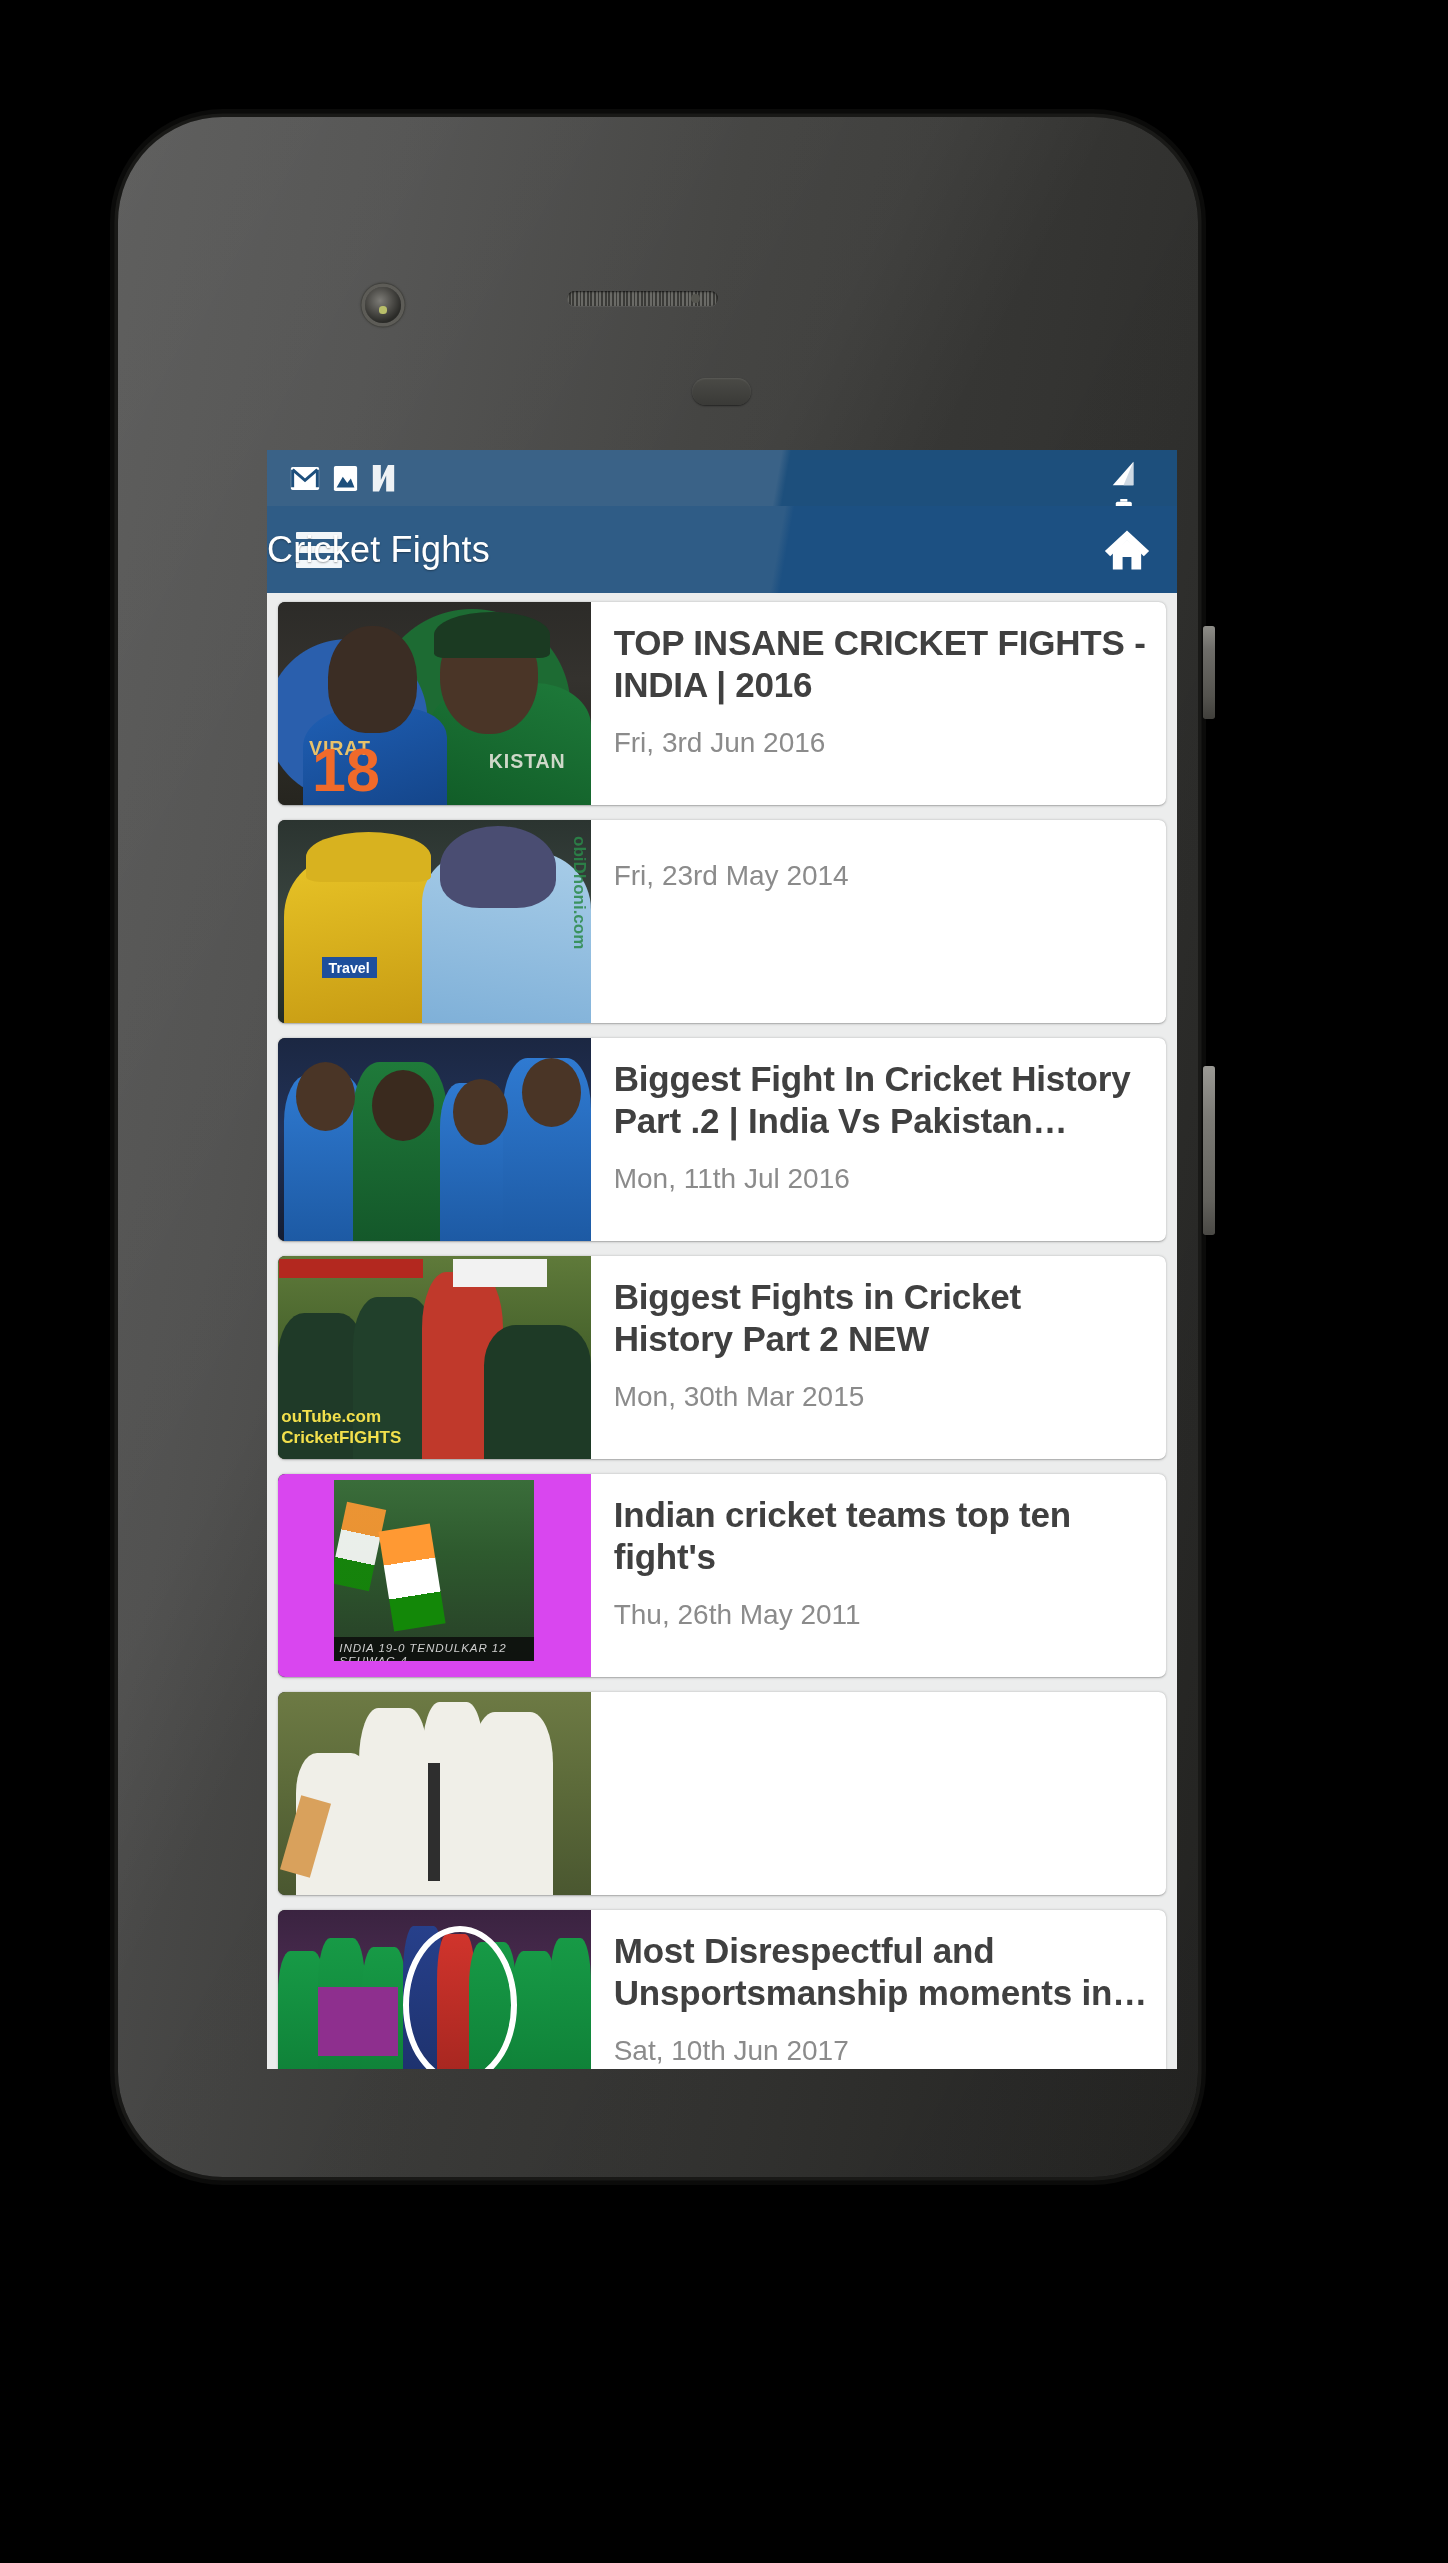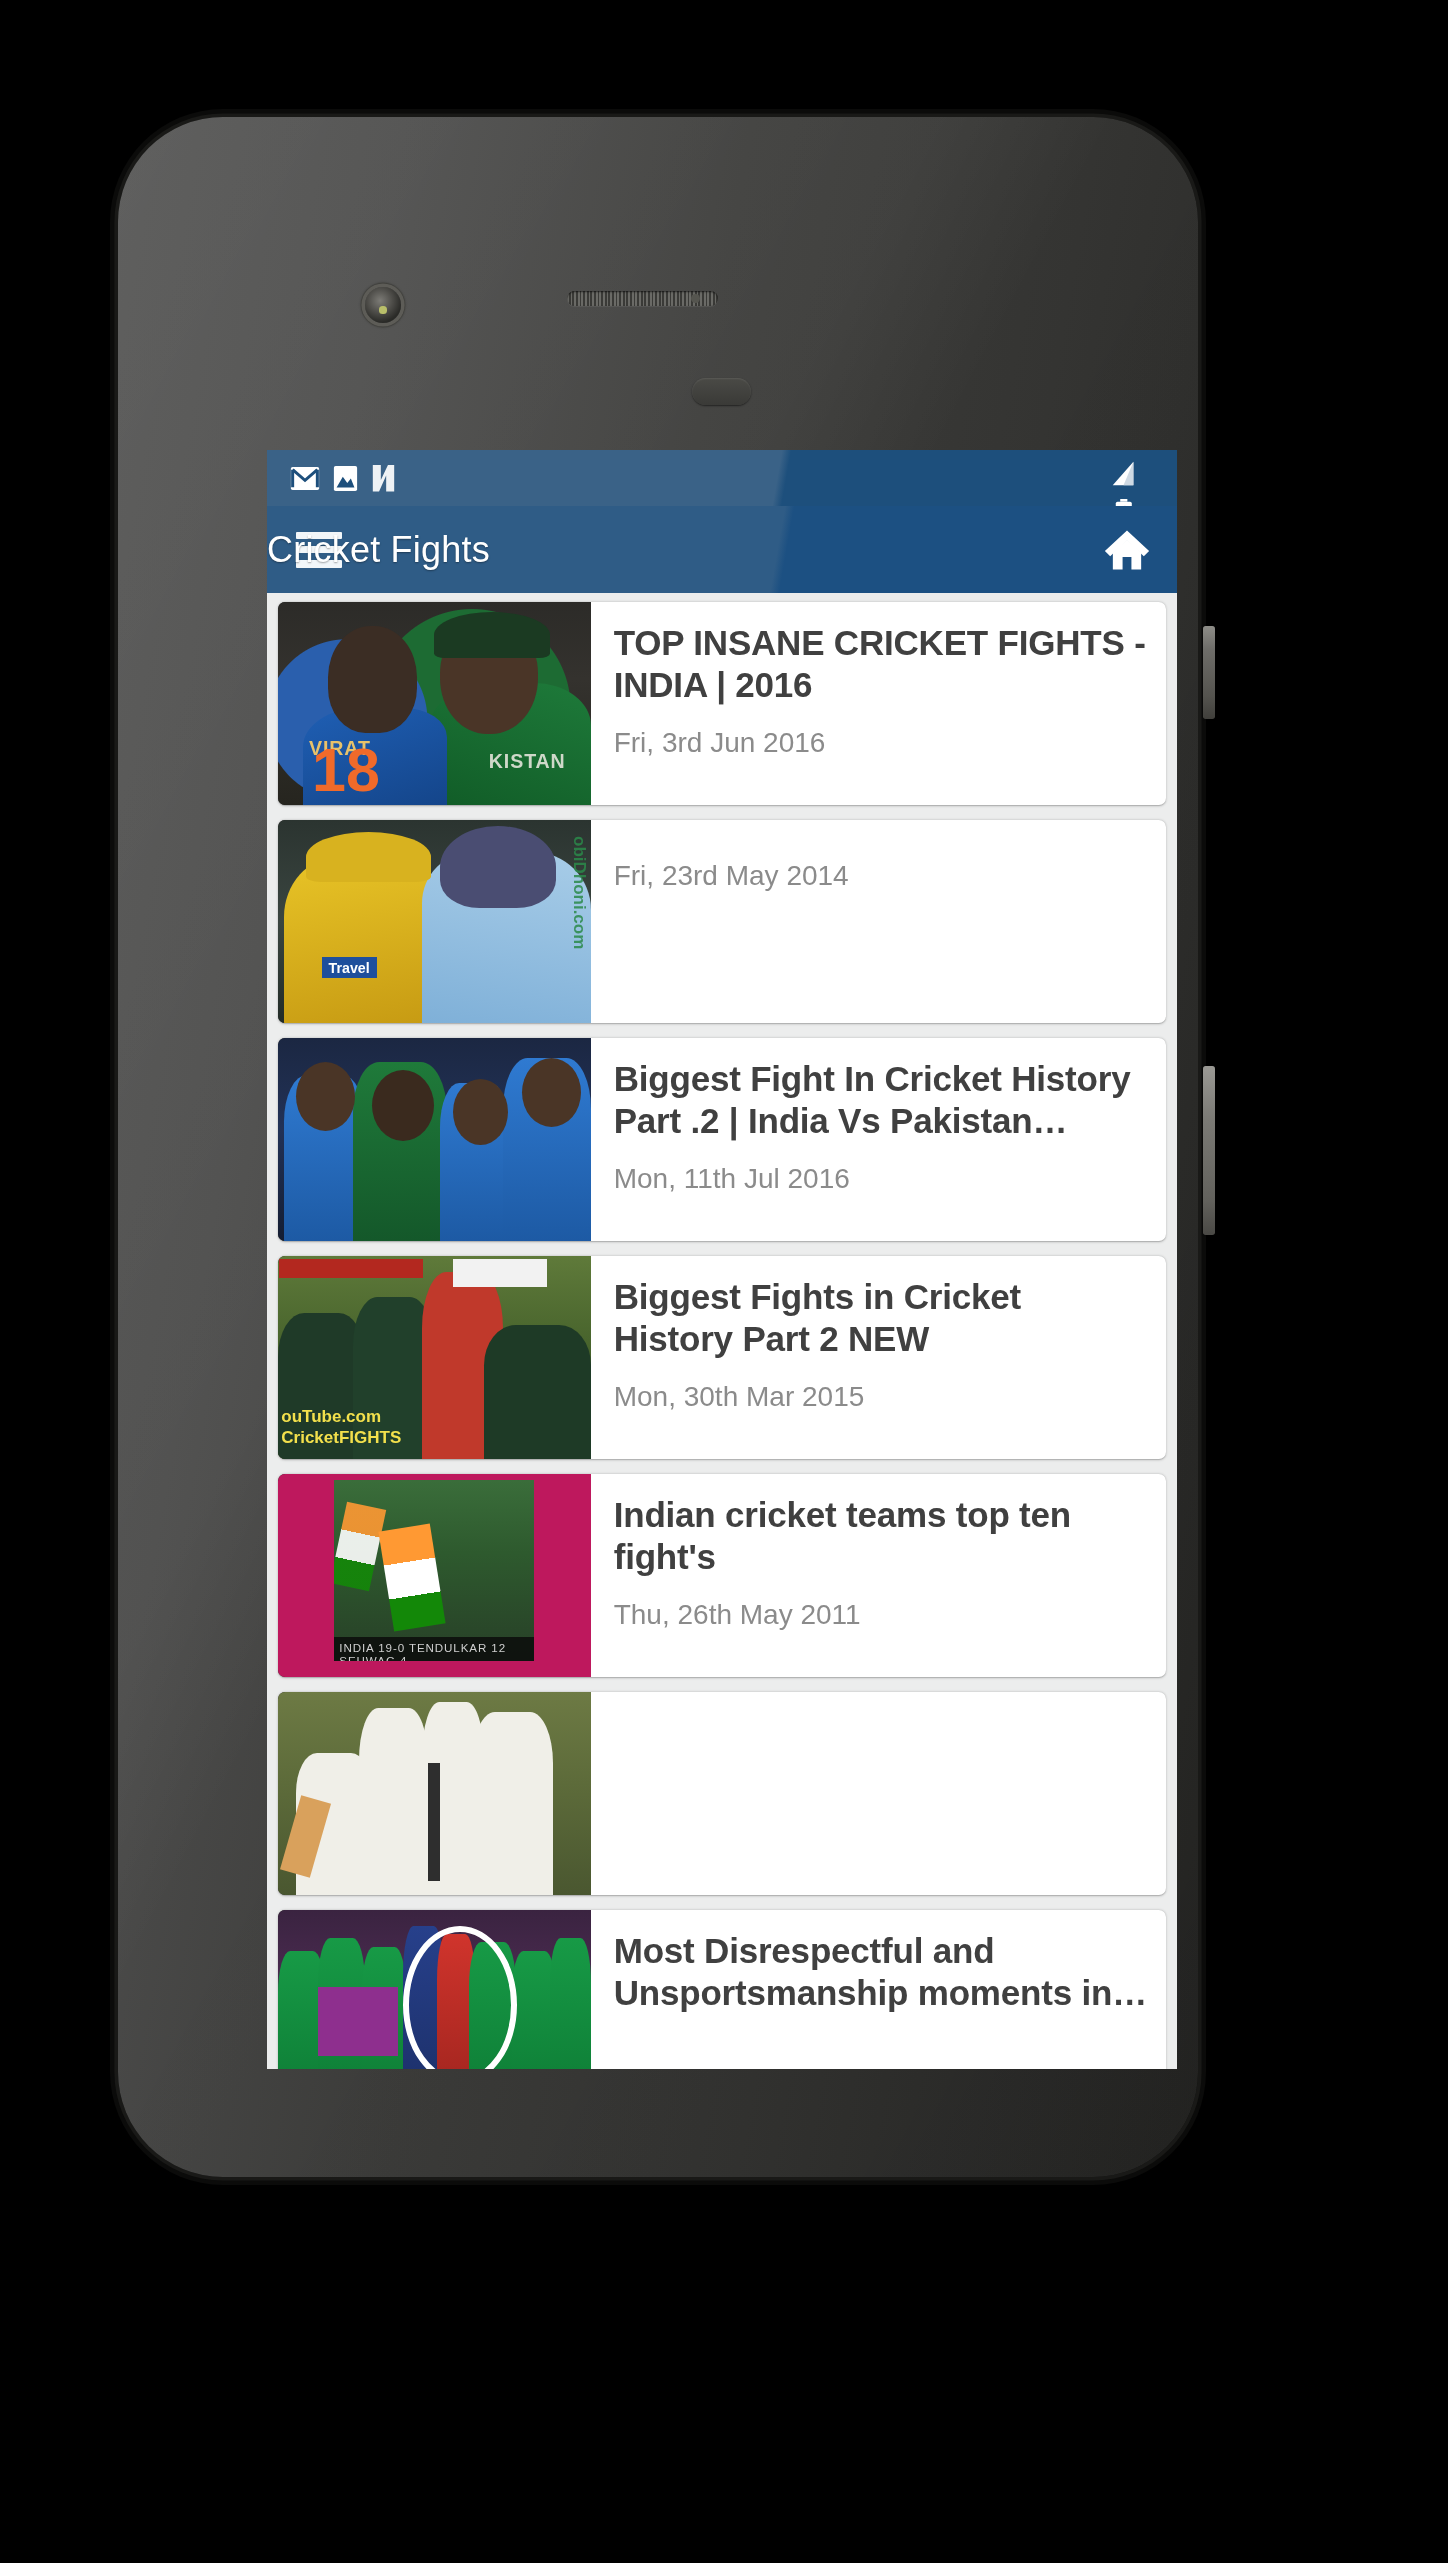--- a/index.html
+++ b/index.html
@@ -186,21 +186,21 @@
   .t4 .p { position:absolute; bottom:0; border-radius: 30% 30% 0 0; }
   .t4-a{ left:0%; width:28%; height:72%; background:#1f3a28;}
   .t4-b{ left:24%; width:26%; height:80%; background:#21402b;}
   .t4-c{ left:46%; width:26%; height:92%; background:#c0392b;}
   .t4-d{ left:66%; width:34%; height:66%; background:#1e3a26;}
   .t4-wm1{ position:absolute; left:3.6px; bottom:32px; color:#f3e04c; font-size:17px; font-weight:700; z-index:5;}
   .t4-wm2{ position:absolute; left:3.6px; bottom:10.7px; color:#f3e04c; font-size:17px; font-weight:700; z-index:5;}
   .t4-tick{ position:absolute; left:1.8px; top:2.7px; width:46%; height:19.6px; background:#b3281f; z-index:5;}
   .t4-tick2{ position:absolute; right:14%; top:2.7px; width:30%; height:28.5px; background:#f2f2f2; z-index:5;}
 
-  .t5 { background: #be185d; }
+  .t5 { background: #d946ef; font-style: italic; }
   .t5-in{ position:absolute; left:18%; top:3%; width:64%; height:89%;
     background: linear-gradient(180deg,#3a6d3a 0%,#2e5a2e 40%,#273f27 100%); overflow:hidden;}
   .t5-flag1{ position:absolute; left:26%; top:26%; width:26%; height:56%;
     background: linear-gradient(180deg,#ff9933 0 34%, #ffffff 34% 68%, #138808 68% 100%); transform: rotate(-9deg);}
   .t5-flag2{ position:absolute; left:2%; top:14%; width:20%; height:46%;
     background: linear-gradient(180deg,#ff9933 0 34%, #ffffff 34% 68%, #138808 68% 100%); transform: rotate(12deg); opacity:.9;}
   .t5-bar{ position:absolute; left:0; bottom:0; width:100%; height:13%; background:rgba(10,10,10,.82); }
   .t5-bar span{ color:#cfcfcf; font-size:11.6px; position:absolute; top:3.6px; left:5.3px; letter-spacing:0.9px;}
 
   .t6 { background: linear-gradient(180deg,#6d7a44 0%,#5d6b3a 45%,#4a5730 100%); }
@@ -410,19 +410,20 @@
             <div class="p t7-d"></div>
               <div class="p t7-e"></div>
               <div class="p t7-f"></div>
             <div class="p t7-g"></div>
               <div class="p t7-h"></div>
             <div class="t7-circ"></div>
           </div>
         </div>
         <div class="card-text">
           <div class="card-title">Most Disrespectful and Unsportsmanship moments in …</div>
+          <div class="card-date">Sat, 10th Jun 2017</div>
         </div>
       </div>
 
     </div>
   </div>
 </div>
 
 
 </body></html>

